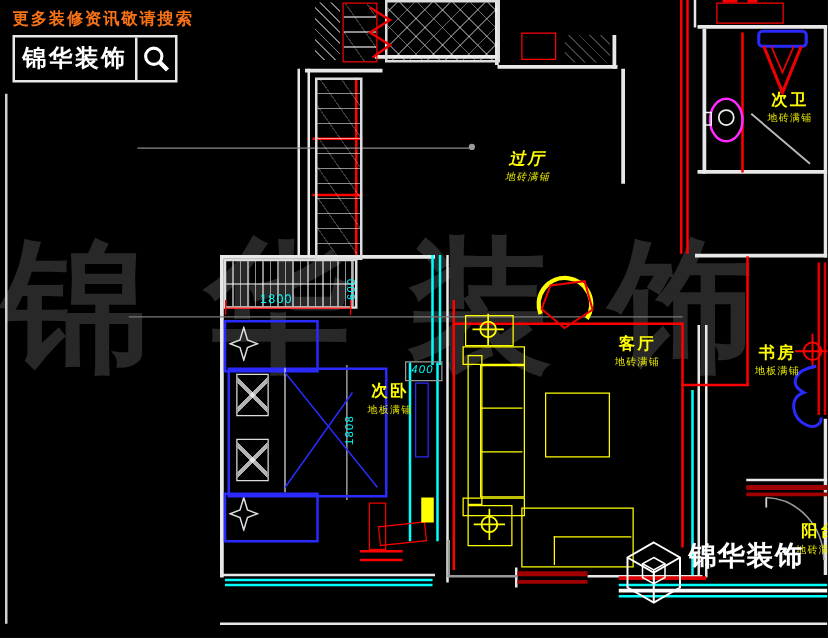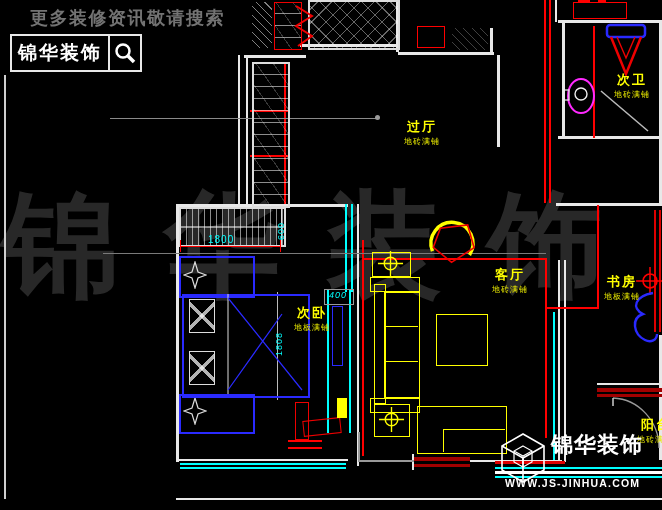--- a/index.html
+++ b/index.html
@@ -21,21 +21,21 @@
   .hatchD{background:repeating-linear-gradient(45deg,transparent 0 5px,rgba(255,255,255,.5) 5px 6px);}
   .shelfH{background:repeating-linear-gradient(0deg,transparent 0 11px,rgba(255,255,255,.55) 11px 12px),
       repeating-linear-gradient(55deg,transparent 0 13px,rgba(255,255,255,.22) 13px 14px);}
   .hangV{background:repeating-linear-gradient(90deg,transparent 0 5px,rgba(255,255,255,.55) 5px 6px),
       linear-gradient(0deg,transparent 48%,rgba(255,255,255,.5) 48% 52%,transparent 52%);}
   .pillow{position:absolute;border:1px solid #ddd;
       background:linear-gradient(45deg,transparent 46%,rgba(255,255,255,.7) 46% 54%,transparent 54%),
                  linear-gradient(-45deg,transparent 46%,rgba(255,255,255,.7) 46% 54%,transparent 54%);}
   .z2{z-index:2;}
   #topLogo{position:absolute;left:10px;top:6px;z-index:9;}
-  #topHint{color:#737373;font-size:18px;font-weight:700;letter-spacing:1.5px;margin-left:20px;}
+  #topHint{color:#f97316;font-size:13px;font-weight:700;letter-spacing:1.5px;margin-left:0;}
   #logoBox{margin-top:4px;width:128px;height:34px;border:2px solid #e8e8e8;display:flex;align-items:center;}
   #logoText{color:#fff;font-size:19px;font-weight:700;letter-spacing:2px;padding-left:6px;flex:1;}
   #logoDiv{width:2px;height:34px;background:#e8e8e8;}
   #magWrap{width:30px;display:flex;justify-content:center;}
   #footer{position:absolute;z-index:9;}
   .brand{position:absolute;color:#fff;font-weight:700;font-size:22px;letter-spacing:1px;white-space:nowrap;z-index:10;}
   #url{position:absolute;left:505px;top:477px;color:#fff;font-size:10.5px;font-weight:700;letter-spacing:1.2px;z-index:10;white-space:nowrap;}
 </style>
 </head>
 <body>
@@ -200,21 +200,21 @@
     <svg class="ln" style="left:598px;top:88px;" width="54" height="46" viewBox="0 0 54 46">
         <path d="M3 3 L50 43" stroke="#bbb" stroke-width="1.5"></path>
       </svg>
 
     <svg class="ln" style="left:610px;top:396px;" width="52" height="54" viewBox="0 0 52 54">
         <path d="M3 2 A48 50 0 0 1 49 52" stroke="#999" stroke-width="1.3" fill="none"></path>
         <line x1="3" y1="2" x2="3" y2="10" stroke="#ccc" stroke-width="1.5"></line>
       </svg>
   </div>
 
-  <div class="room-label" style="left:392px;top:120px;width:60px;">
+  <div class="room-label" style="left:392px;top:120px;width:60px;font-style:italic;">
     <div class="room-name">过厅</div>
     <div class="room-finish">地砖满铺</div>
   </div>
   <div class="room-label" style="left:604px;top:73px;width:56px;">
     <div class="room-name">次卫</div>
     <div class="room-finish">地砖满铺</div>
   </div>
   <div class="room-label" style="left:284px;top:306px;width:56px;">
     <div class="room-name">次卧</div>
     <div class="room-finish">地板满铺</div>
@@ -251,16 +251,15 @@
     <div class="ln" style="left:495px;top:461px;width:70px;height:3px;background:#d00;z-index:9;"></div>
     <div class="ln" style="left:495px;top:467px;width:167px;height:2px;background:#0ff;z-index:9;"></div>
     <div class="ln" style="left:495px;top:471px;width:167px;height:3px;background:#fff;z-index:9;"></div>
     <div class="ln" style="left:495px;top:476px;width:167px;height:2px;background:#0ff;z-index:9;"></div>
     <svg class="ln" style="left:498px;top:432px;z-index:10;" width="50" height="52" viewBox="0 0 48 52">
       <path d="M24 2 L45 14 L45 38 L24 50 L3 38 L3 14 Z" stroke="#fff" stroke-width="1.6" fill="none"></path>
       <path d="M3 14 L24 26 L45 14 M24 26 L24 50" stroke="#fff" stroke-width="1.6" fill="none"></path>
       <path d="M24 14 L33 19 L33 30 L24 35 L15 30 L15 19 Z M15 19 L24 24 L33 19 M24 24 L24 35" stroke="#fff" stroke-width="1.2" fill="none"></path>
     </svg>
     <div class="brand" style="left:551px;top:430px;">锦华装饰</div>
-    <div id="url">WWW.JS-JINHUA.COM</div>
   </div>
 
 </div>
 
 </body></html>

